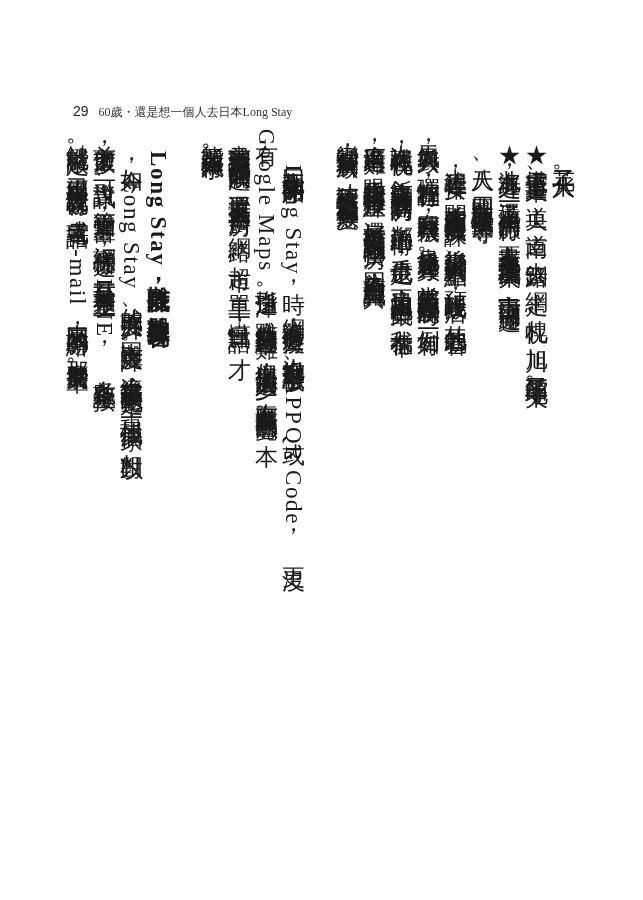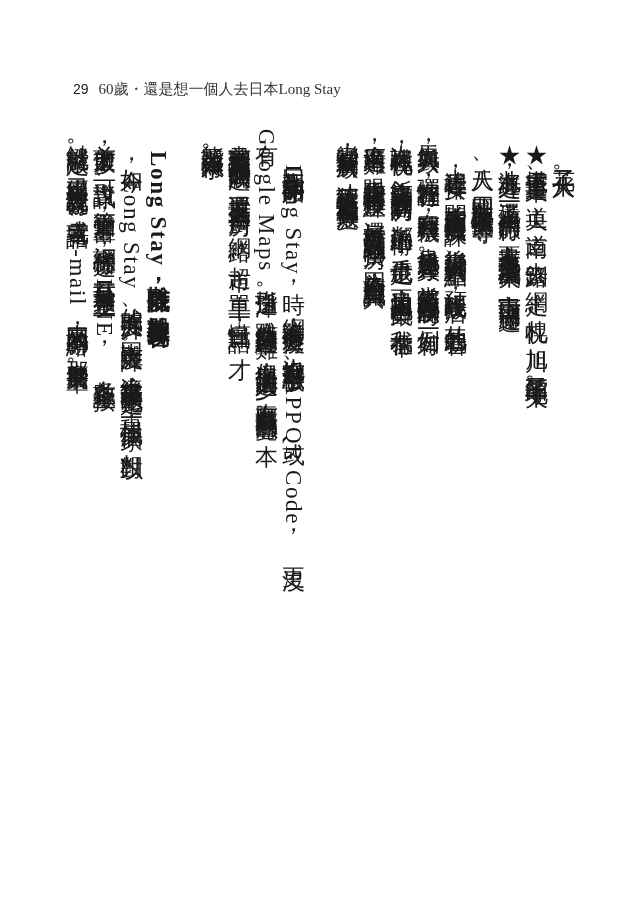--- a/index.html
+++ b/index.html
@@ -3,21 +3,21 @@
 <meta charset="utf-8">
 <style>
   html, body { margin: 0; padding: 0; background: #ffffff; }
   body { width: 643px; height: 900px; position: relative; overflow: hidden; }
   .header {
     position: absolute; left: 73px; top: 80px;
     display: flex; align-items: baseline; gap: 10px;
     color: #222;
   }
   .page-num { font-family: "Liberation Sans", sans-serif; font-size: 14px; }
-  .running-title { font-family: "Liberation Serif", serif; font-size: 15px; color: #333; }
+  .running-title { font-family: "Liberation Serif", serif; font-size: 12px; color: #333; margin-top: 24px; }
   .text-block {
     position: absolute;
     right: 66px; 
     top: 127px;
     height: 700px;
     writing-mode: vertical-rl;
     font-family: "Liberation Serif", "DejaVu Serif", serif;
     font-size: 23px;
     line-height: 27px;
     letter-spacing: 1.7px;

